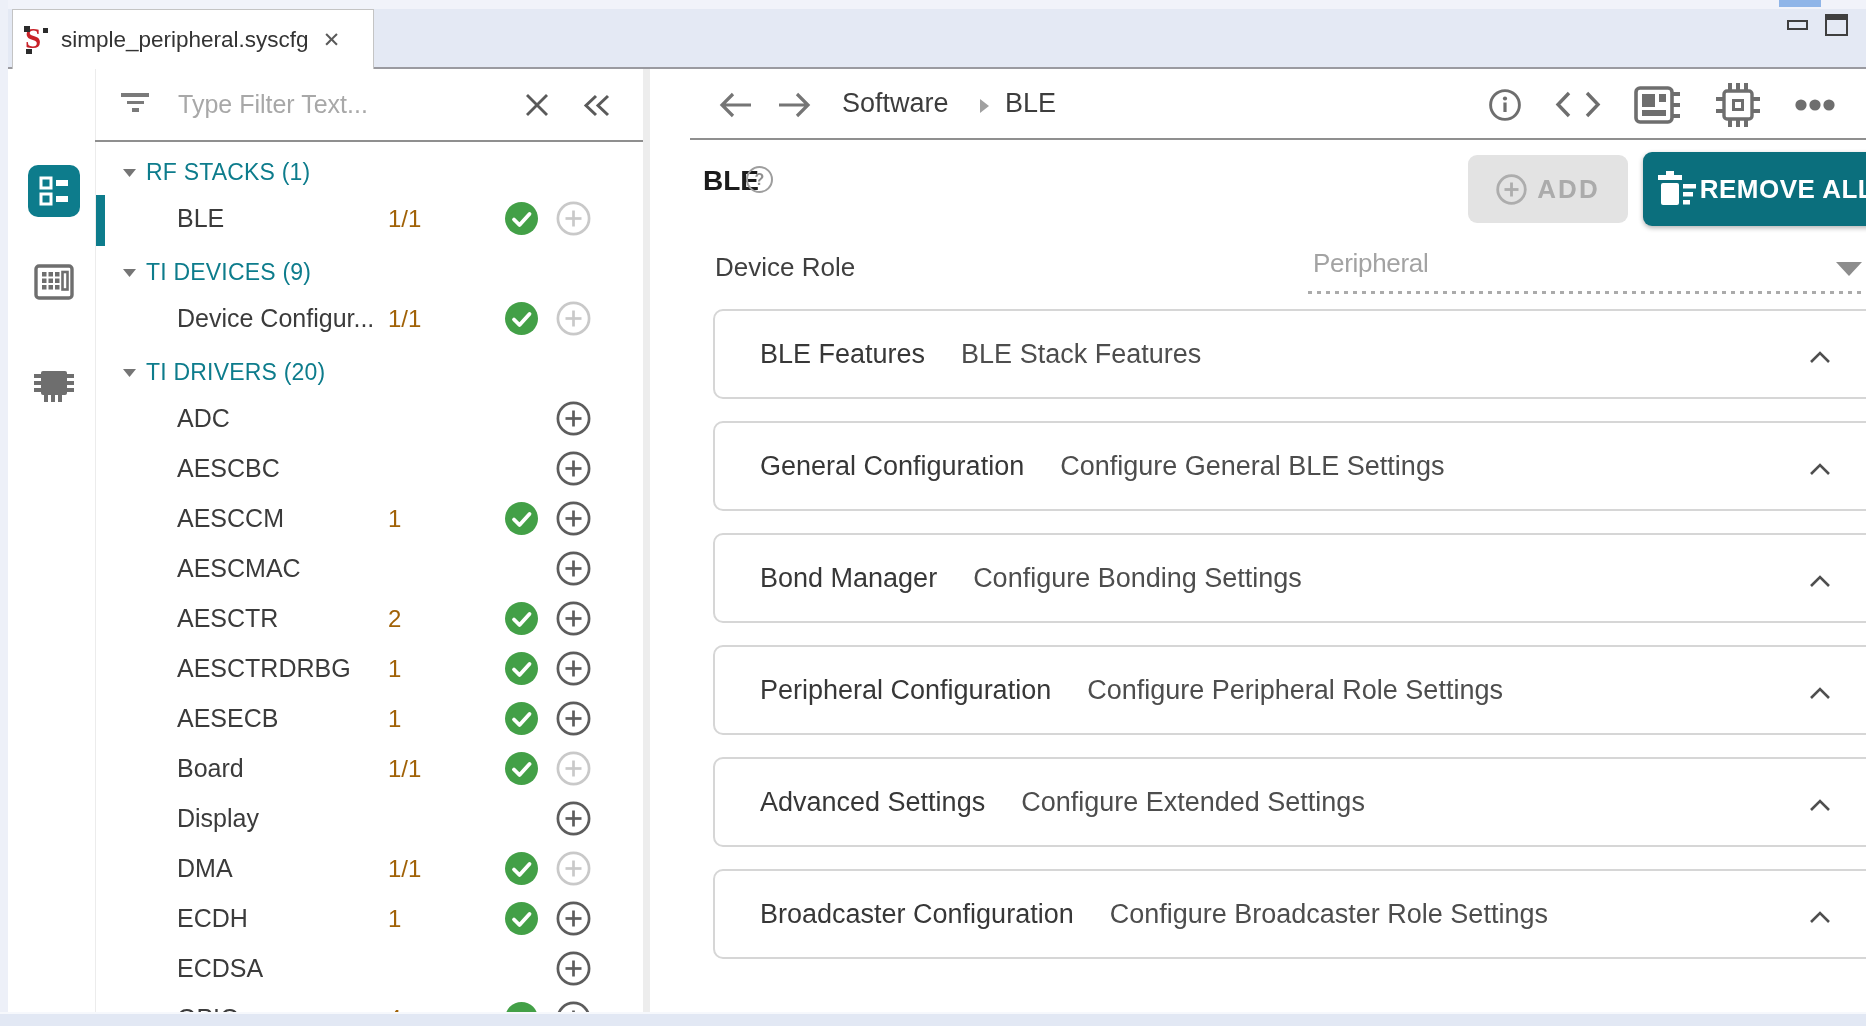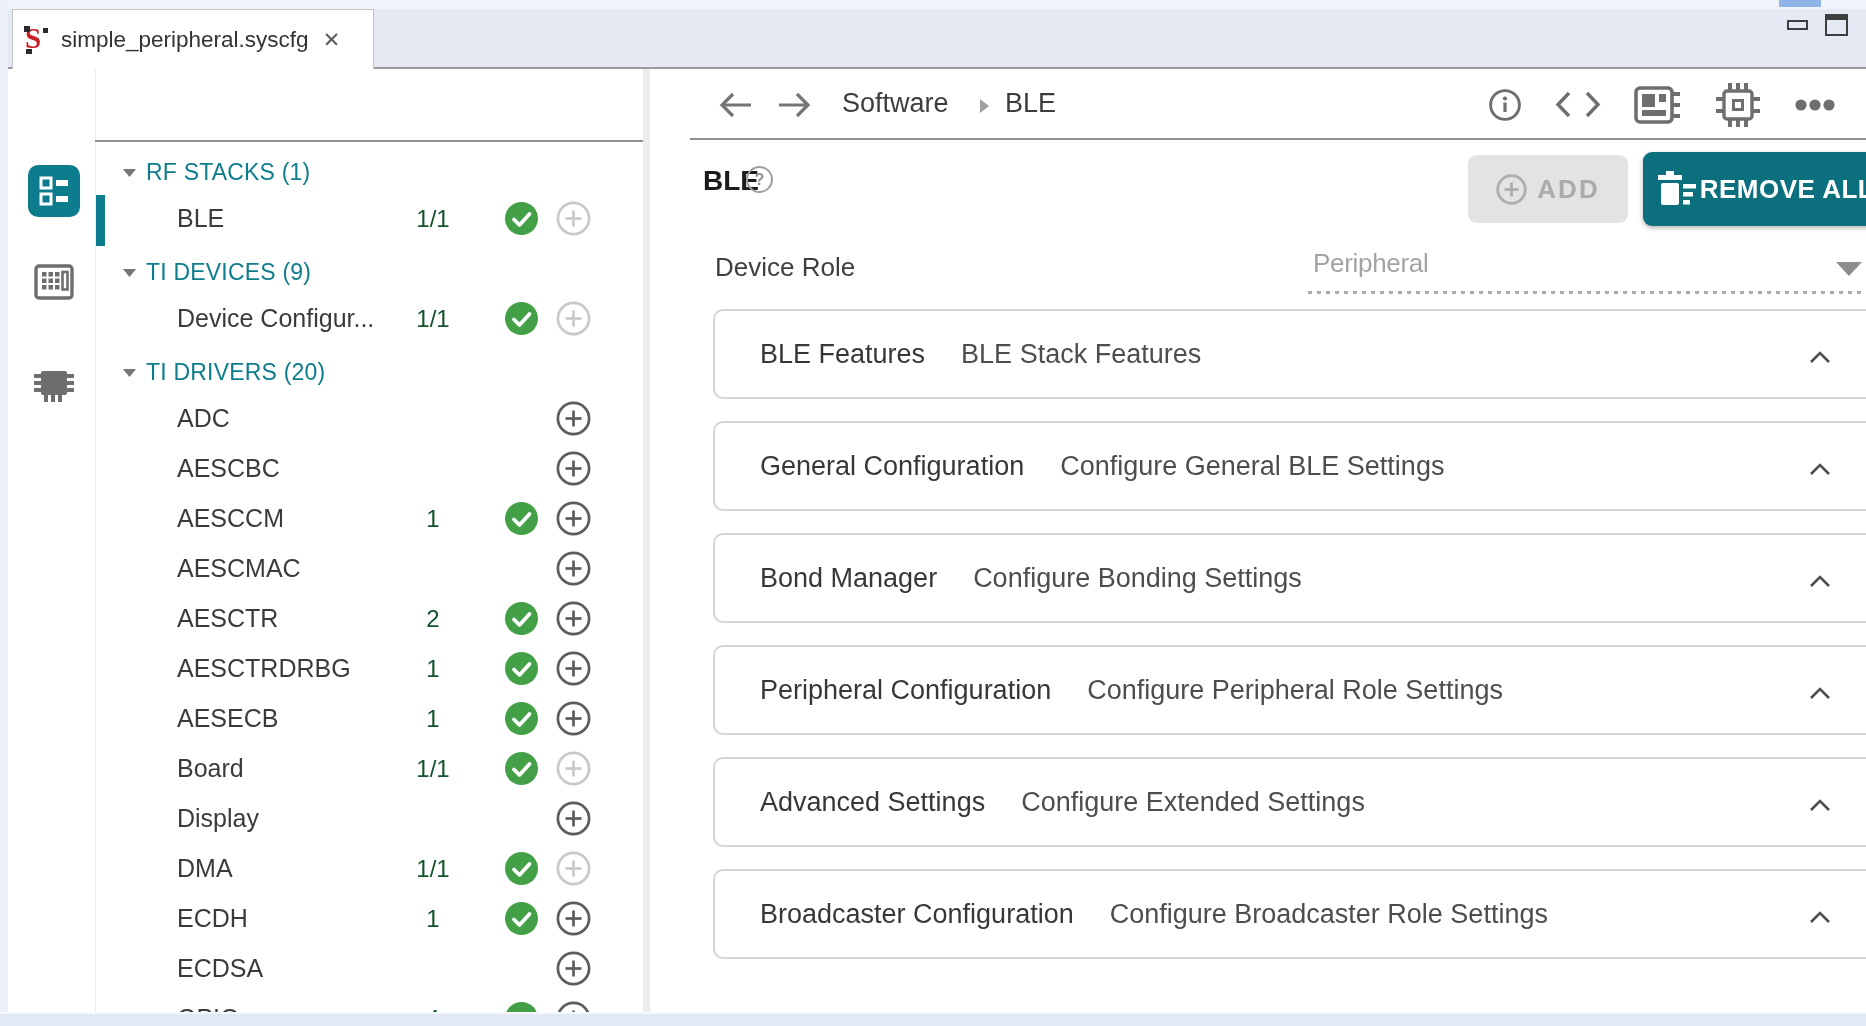--- a/index.html
+++ b/index.html
@@ -50,21 +50,21 @@
   .clear-x{position:absolute;left:428px;top:23px;}
   .collapse{position:absolute;left:487px;top:24px;}
   .tree-sep{position:absolute;left:-1px;top:71px;width:548px;height:2px;background:#8f8f8f;}
   .tree-rows{position:absolute;left:-1px;top:74px;width:548px;}
   .trow{position:relative;height:50px;cursor:pointer;}
   .t-caret{position:absolute;left:27px;top:21px;}
   .t-cat-label{position:absolute;left:51px;top:16px;font-size:23px;font-weight:normal;color:#0d7c8c;
                letter-spacing:.2px;white-space:nowrap;}
   .t-label{position:absolute;left:82px;top:11px;font-size:25px;color:#3b3b3b;white-space:nowrap;
            max-width:250px;overflow:hidden;}
-  .t-count{position:absolute;right:165px;top:12px;width:90px;text-align:center;font-size:24px;color:#14532d;}
+  .t-count{position:absolute;right:165px;top:12px;width:90px;text-align:left;font-size:24px;color:#a16207;}
   .t-check{position:absolute;left:410px;top:9px;width:33px;height:33px;}
   .t-plus{position:absolute;left:461px;top:8px;width:35px;height:35px;color:#5d5d5d;}
   .t-plus.disabled{color:#c9c9c9;}
 
   .divider{position:absolute;left:643px;top:69px;width:7px;height:943px;background:#ededed;z-index:3;}
 
   
   .main{position:absolute;left:650px;top:69px;width:1216px;height:943px;background:#fff;margin-left:40px;}
   .main-toolbar{position:absolute;left:0;top:0;width:1216px;height:71px;border-bottom:2px solid #8f8f8f;}
   .nav-back{position:absolute;left:28px;top:22px;}
@@ -168,20 +168,40 @@
           <rect x="35" y="24" width="7" height="4" fill="#6e6e6e"></rect>
         <rect x="12" y="31" width="4" height="7" fill="#6e6e6e"></rect>
           <rect x="19" y="31" width="4" height="7" fill="#6e6e6e"></rect>
           <rect x="26" y="31" width="4" height="7" fill="#6e6e6e"></rect>
       </svg>
     </div>
   </div>
   <div class="sel-bar"></div>
 
   <div class="tree">
+    <div class="filter-row">
+      <span class="funnel">
+        <i class="b1"></i>
+          <i class="b2"></i>
+          <i class="b3"></i>
+      </span>
+      <input class="filter-input" type="text" placeholder="Type Filter Text..." style="">
+      <span class="clear-x icon-btn" style="position:absolute;">
+        <svg width="26" height="26">
+            <line x1="3" y1="3" x2="23" y2="23" stroke="#5a5a5a" stroke-width="2.8"></line>
+          <line x1="23" y1="3" x2="3" y2="23" stroke="#5a5a5a" stroke-width="2.8"></line>
+          </svg>
+      </span>
+      <span class="collapse icon-btn" style="position:absolute;">
+        <svg width="28" height="25">
+            <polyline points="13,3 3,12.5 13,22" stroke="#5a5a5a" stroke-width="3" fill="none"></polyline>
+          <polyline points="25,3 15,12.5 25,22" stroke="#5a5a5a" stroke-width="3" fill="none"></polyline>
+          </svg>
+      </span>
+    </div>
     <div class="tree-sep"></div>
     <div class="tree-rows" id="tree-rows">
         <div class="trow cat">
     <span class="t-caret">
       <svg width="15" height="10">
               <polygon points="1,1 14,1 7.5,9" fill="#757575"></polygon>
             </svg>
     </span>
     <span class="t-cat-label">RF STACKS (1)</span>
   </div>

